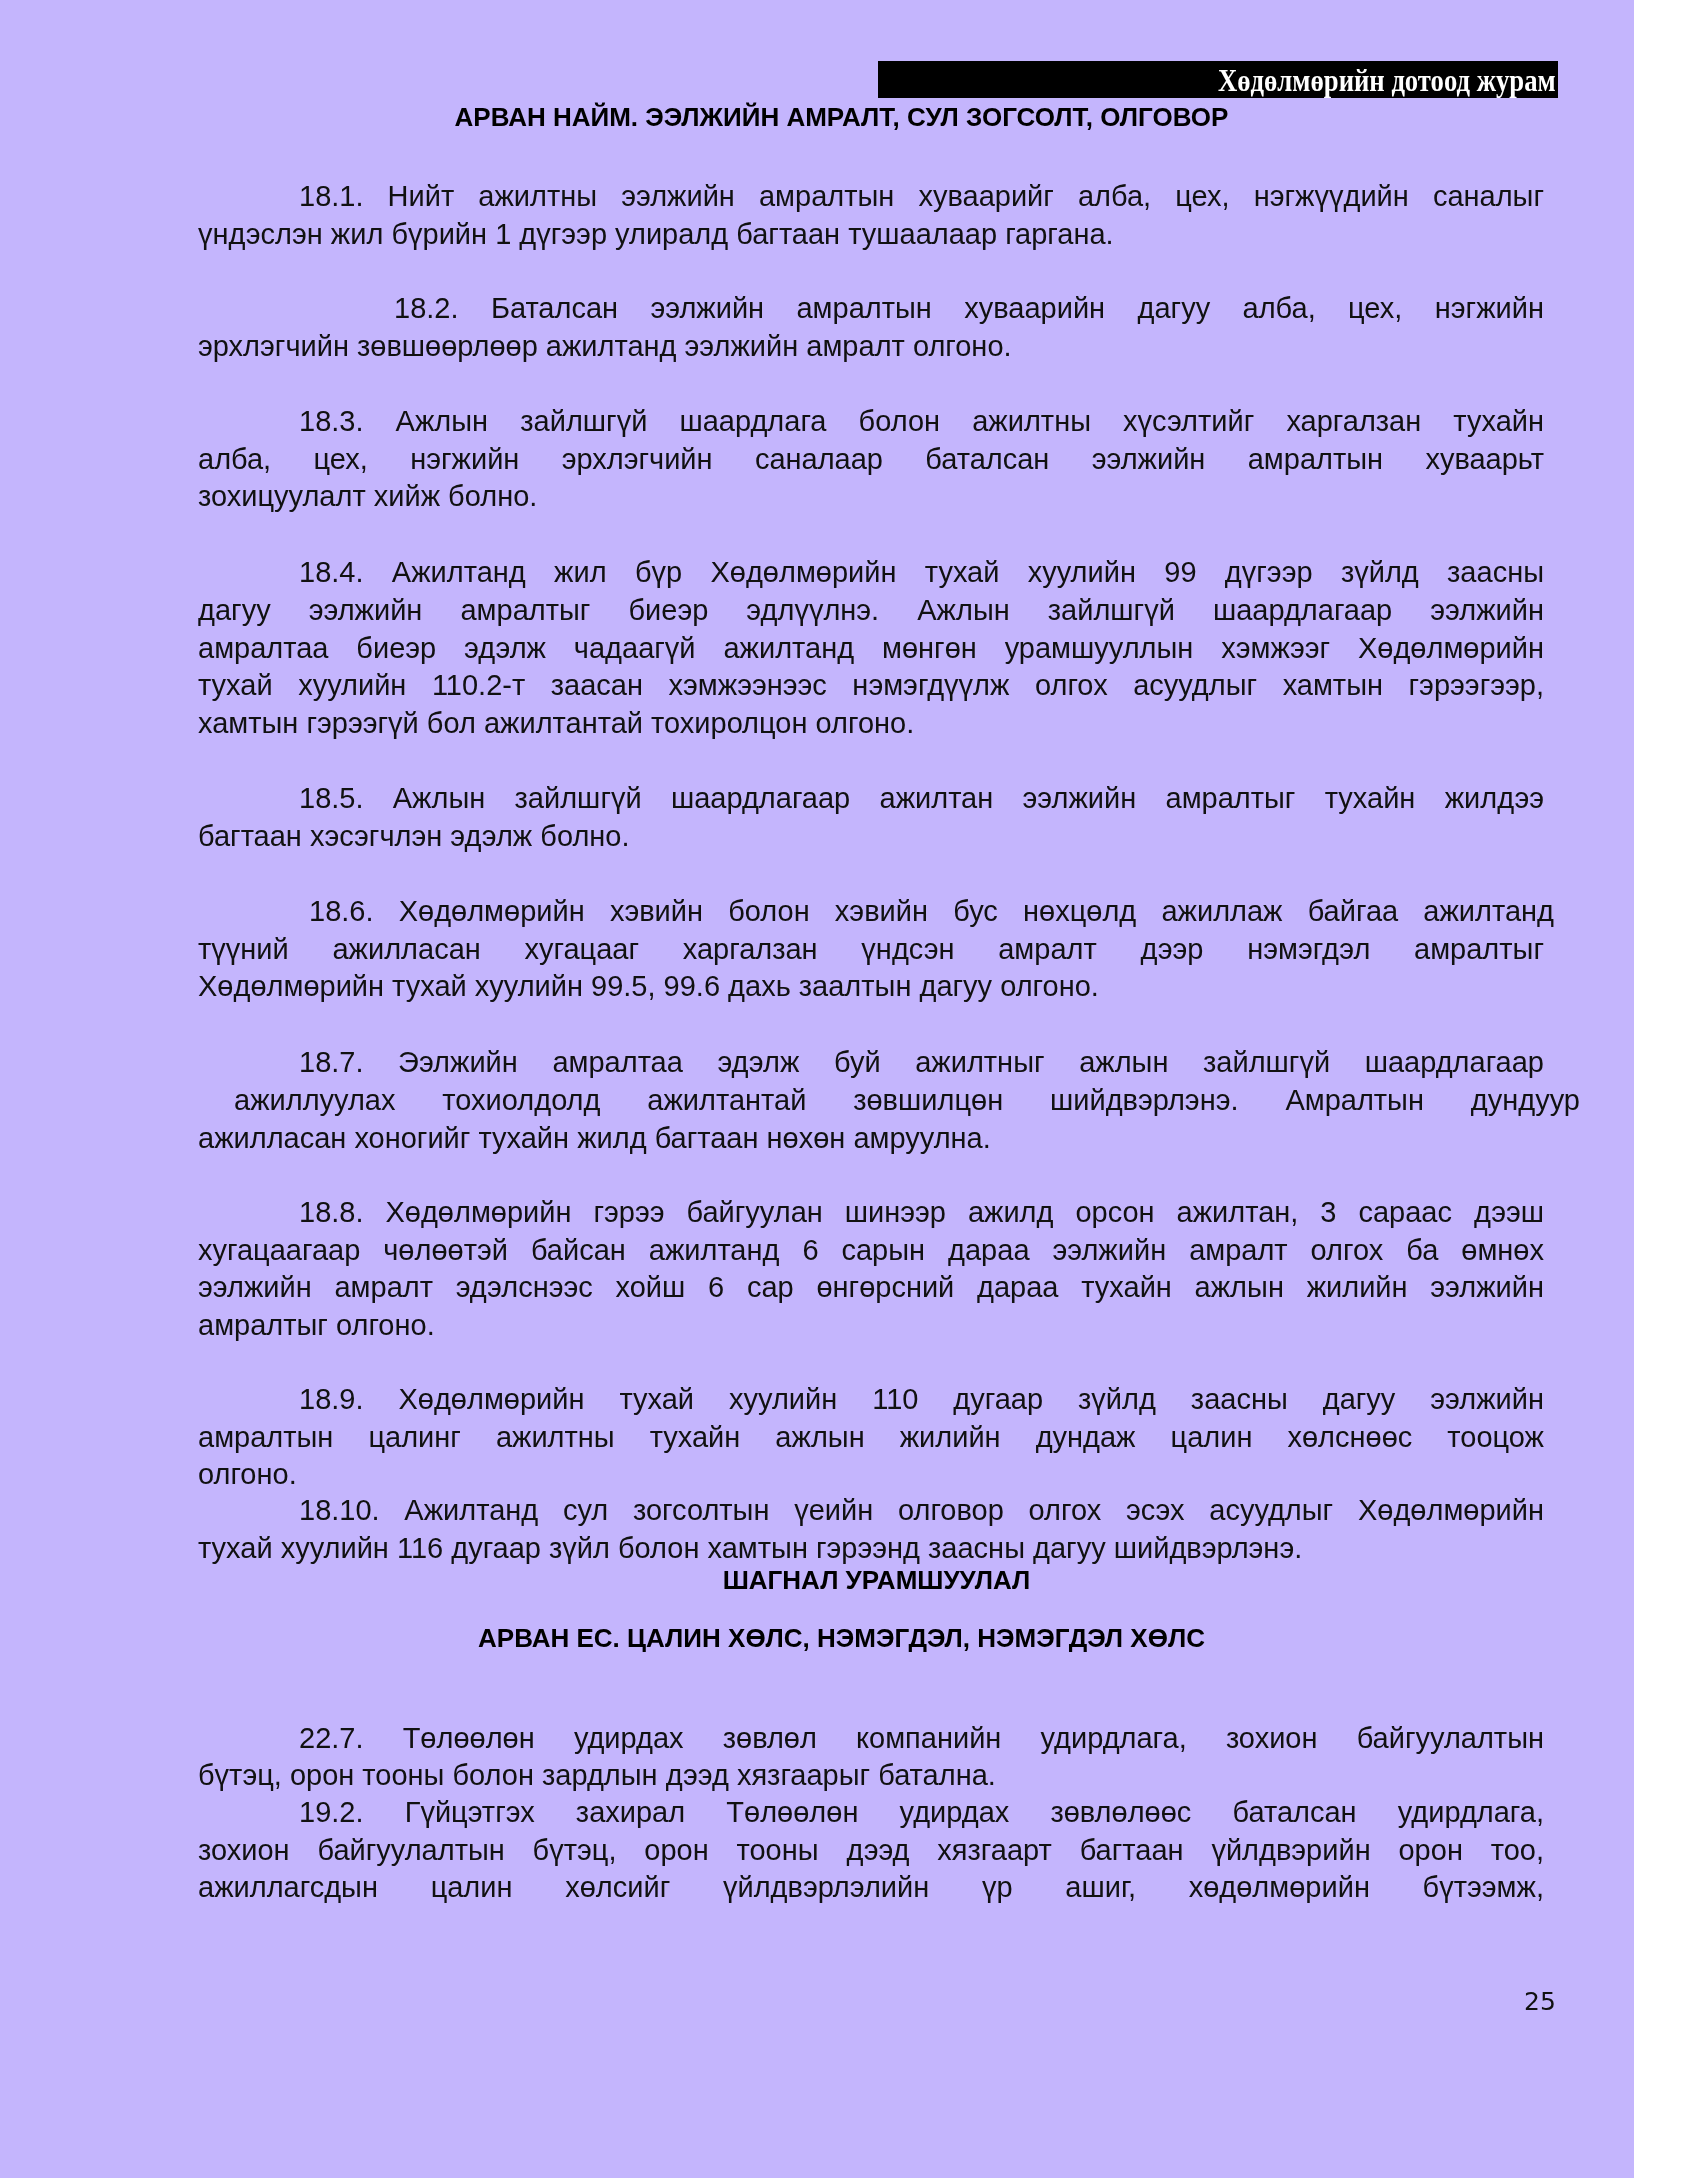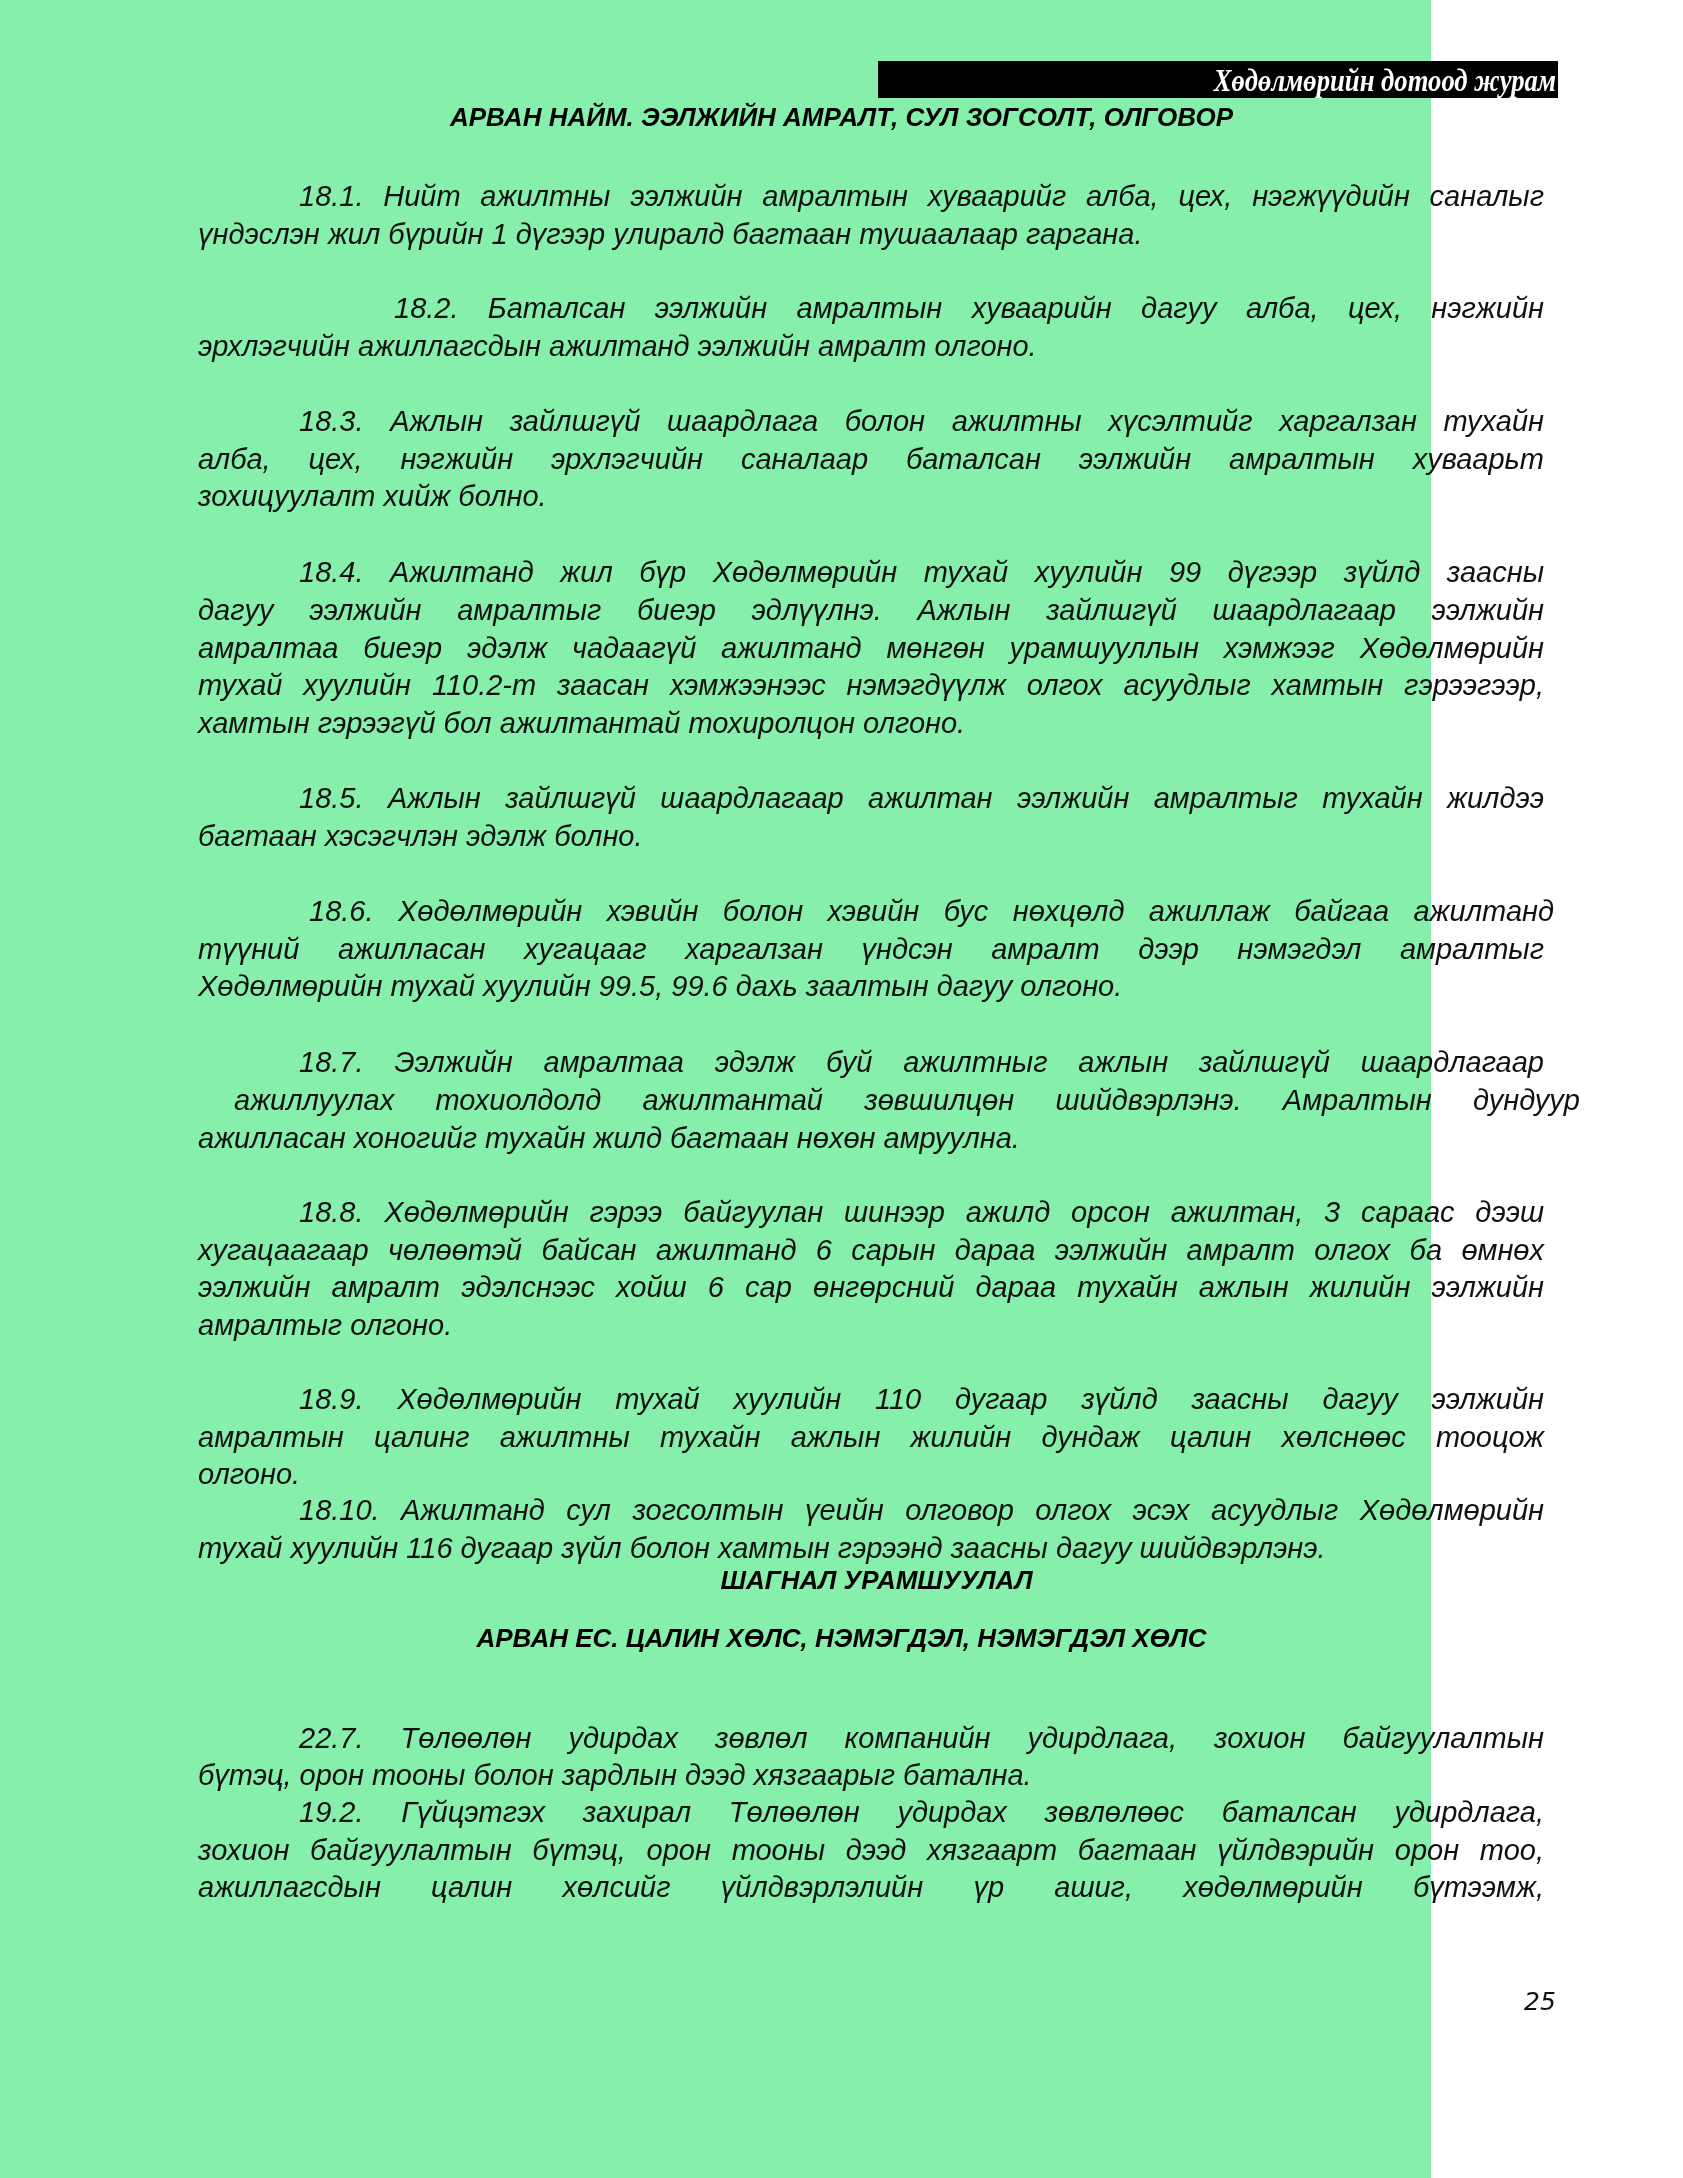--- a/index.html
+++ b/index.html
@@ -1,17 +1,17 @@
 <!DOCTYPE html>
 <html><head>
 <meta charset="utf-8">
 <style>
   html, body { margin: 0; padding: 0; background: #ffffff; }
   body { width: 1683px; height: 2178px; position: relative; overflow: hidden; }
-  .page { position: absolute; left: 0; top: 0; width: 1431px; height: 2178px; background: #86efac; font-style: italic; }
+  .page { position: absolute; left: 0; top: 0; width: 1634px; height: 2178px; background: #c4b5fd; }
   .header-bar {
     position: absolute; left: 878px; top: 61px; width: 680px; height: 37px;
     background: #000;
   }
   .header-text {
     position: absolute; right: 2px; top: 0; height: 37px; line-height: 40px;
     font-family: "Liberation Serif", serif; font-weight: bold; font-size: 31px;
     color: #fff; white-space: nowrap; transform: scaleX(0.86); transform-origin: right center;
   }
   .heading {
@@ -43,21 +43,21 @@
 
   <div class="heading" style="top:99px;">АРВАН НАЙМ. ЭЭЛЖИЙН АМРАЛТ, СУЛ ЗОГСОЛТ, ОЛГОВОР</div>
 
   <div>
     <div class="line ind1" style="top:178px;">18.1. Нийт ажилтны ээлжийн амралтын хуваарийг алба, цех, нэгжүүдийн саналыг</div>
     <div class="line last" style="top:216px;">үндэслэн жил бүрийн 1 дүгээр улиралд багтаан тушаалаар гаргана.</div>
   </div>
 
   <div>
     <div class="line ind2" style="top:290px;">18.2. Баталсан ээлжийн амралтын хуваарийн дагуу алба, цех, нэгжийн</div>
-    <div class="line last" style="top:328px;">эрхлэгчийн ажиллагсдын ажилтанд ээлжийн амралт олгоно.</div>
+    <div class="line last" style="top:328px;">эрхлэгчийн зөвшөөрлөөр ажилтанд ээлжийн амралт олгоно.</div>
   </div>
 
   <div>
     <div class="line ind1" style="top:403px;">18.3. Ажлын зайлшгүй шаардлага болон ажилтны хүсэлтийг харгалзан тухайн</div>
     <div class="line" style="top:441px;">алба, цех, нэгжийн эрхлэгчийн саналаар баталсан ээлжийн амралтын хуваарьт</div>
     <div class="line last" style="top:478px;">зохицуулалт хийж болно.</div>
   </div>
 
   <div>
     <div class="line ind1" style="top:554px;">18.4. Ажилтанд жил бүр Хөдөлмөрийн тухай хуулийн 99 дүгээр зүйлд заасны</div>

